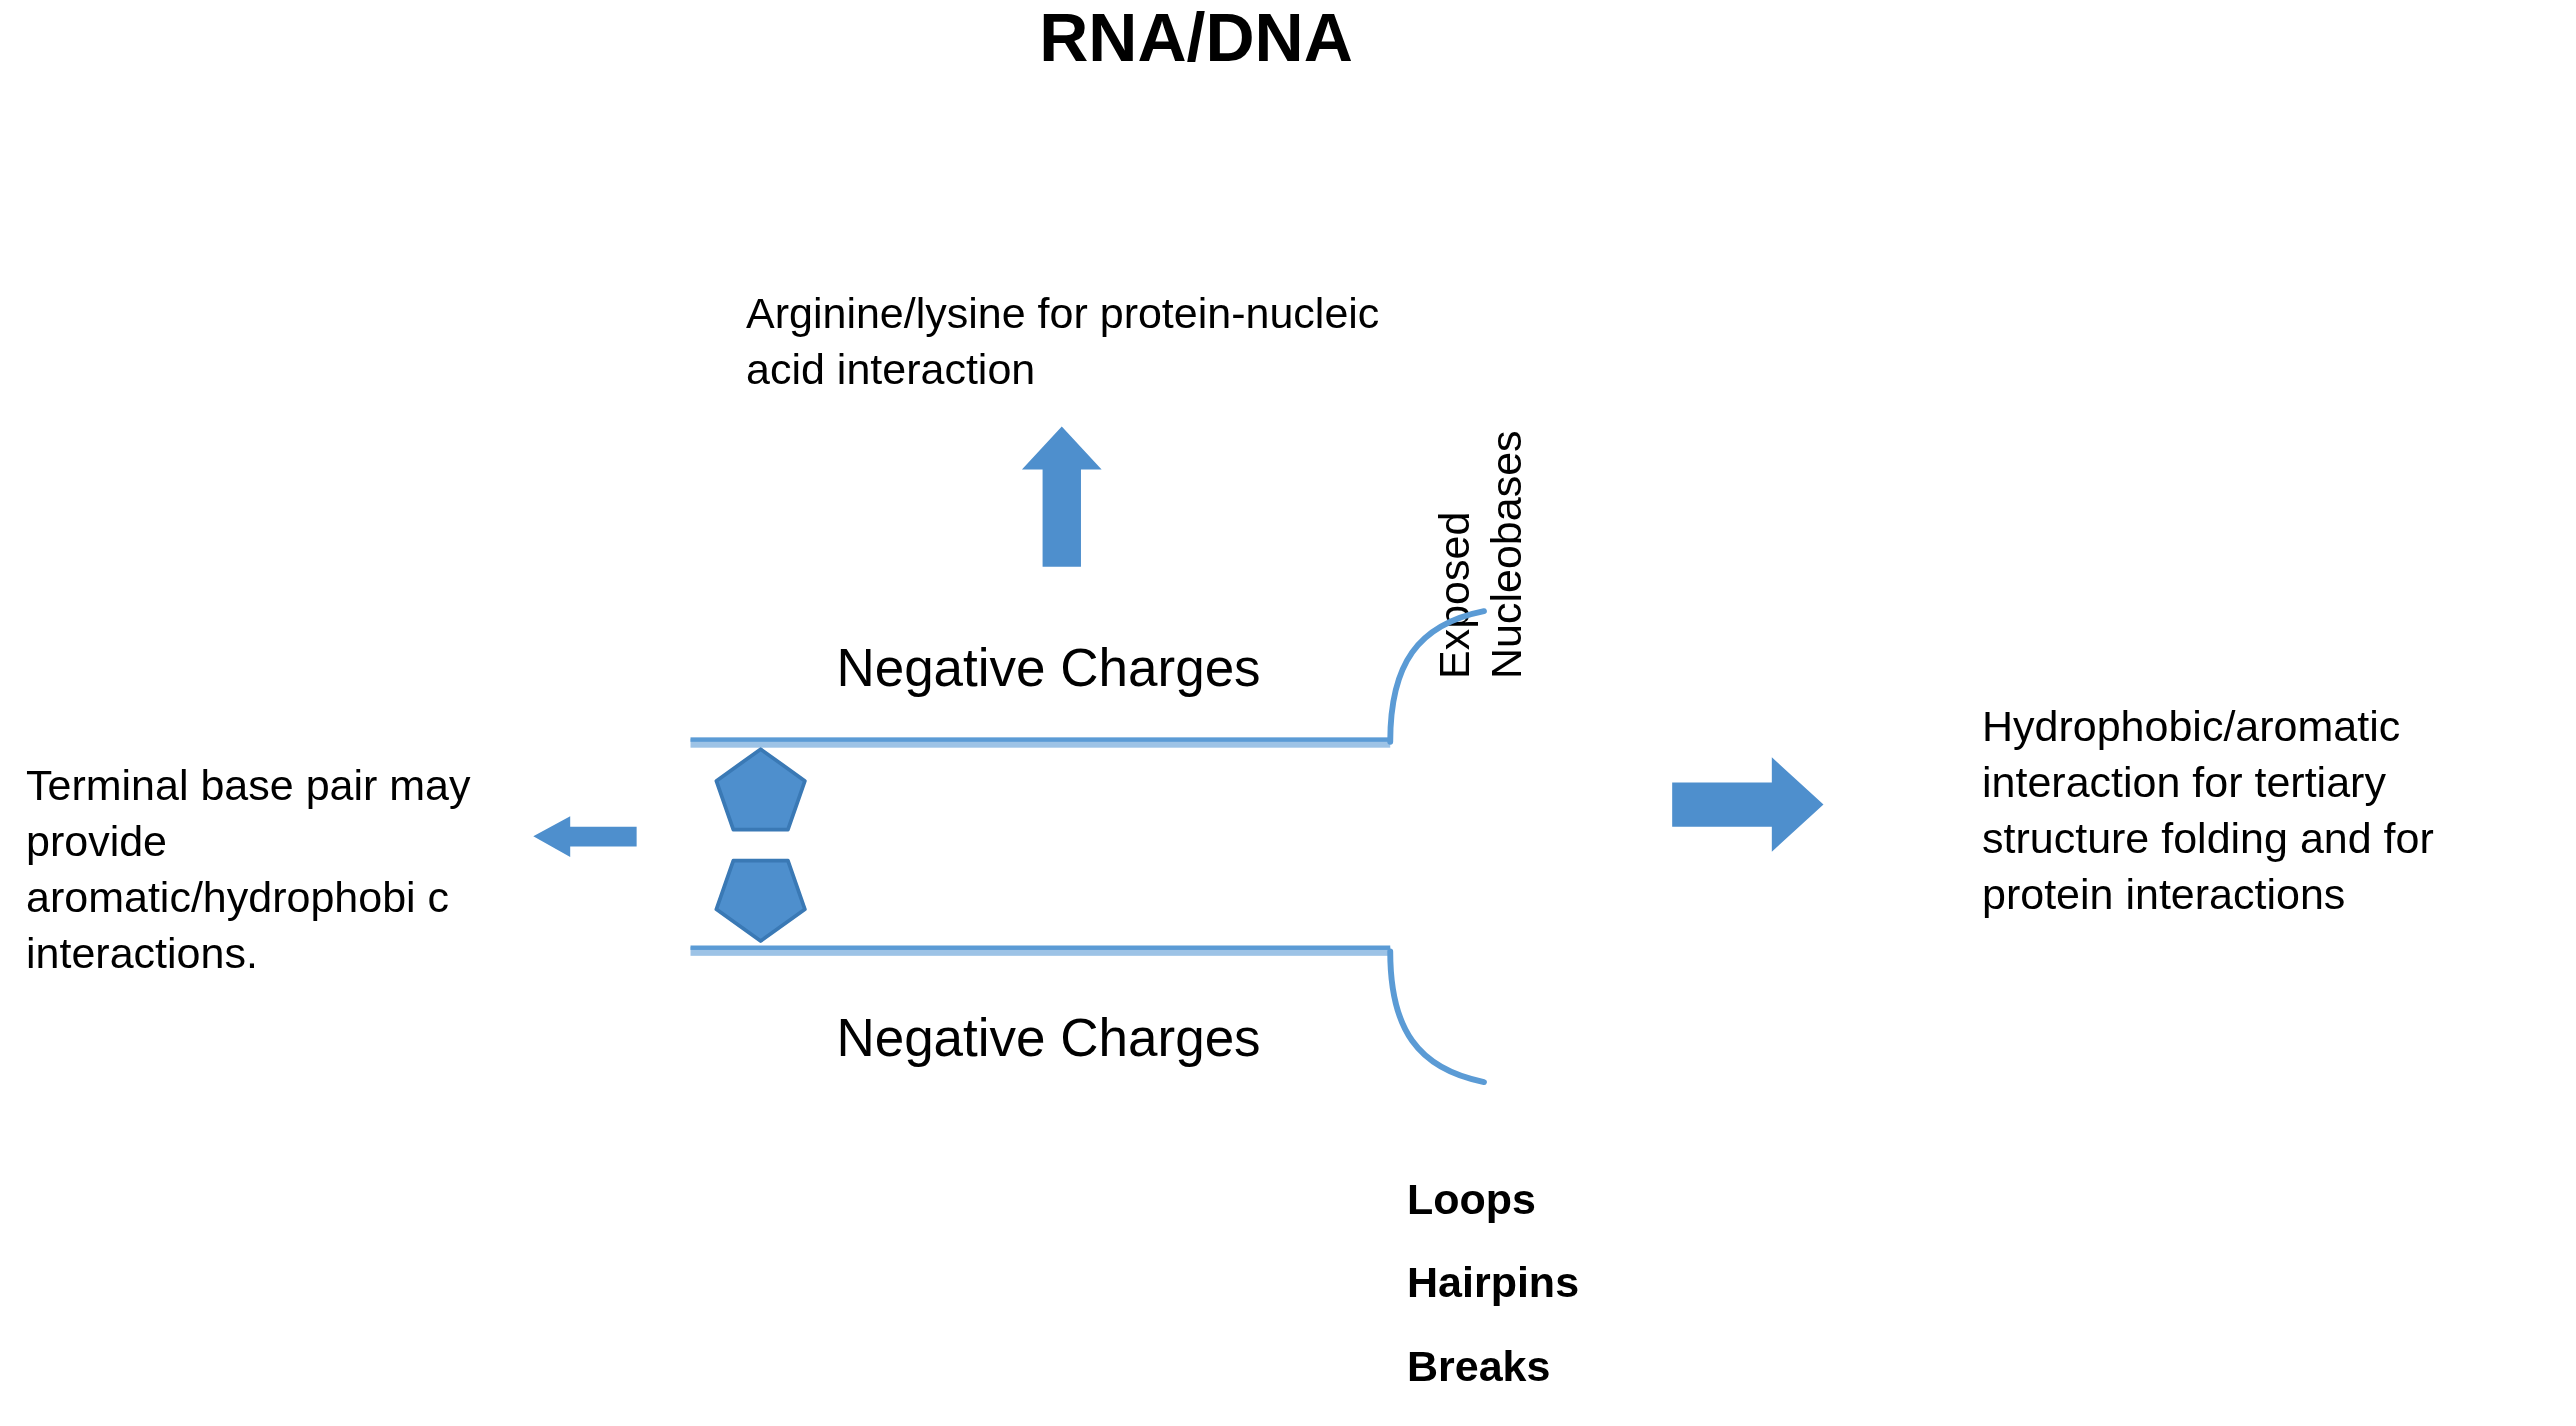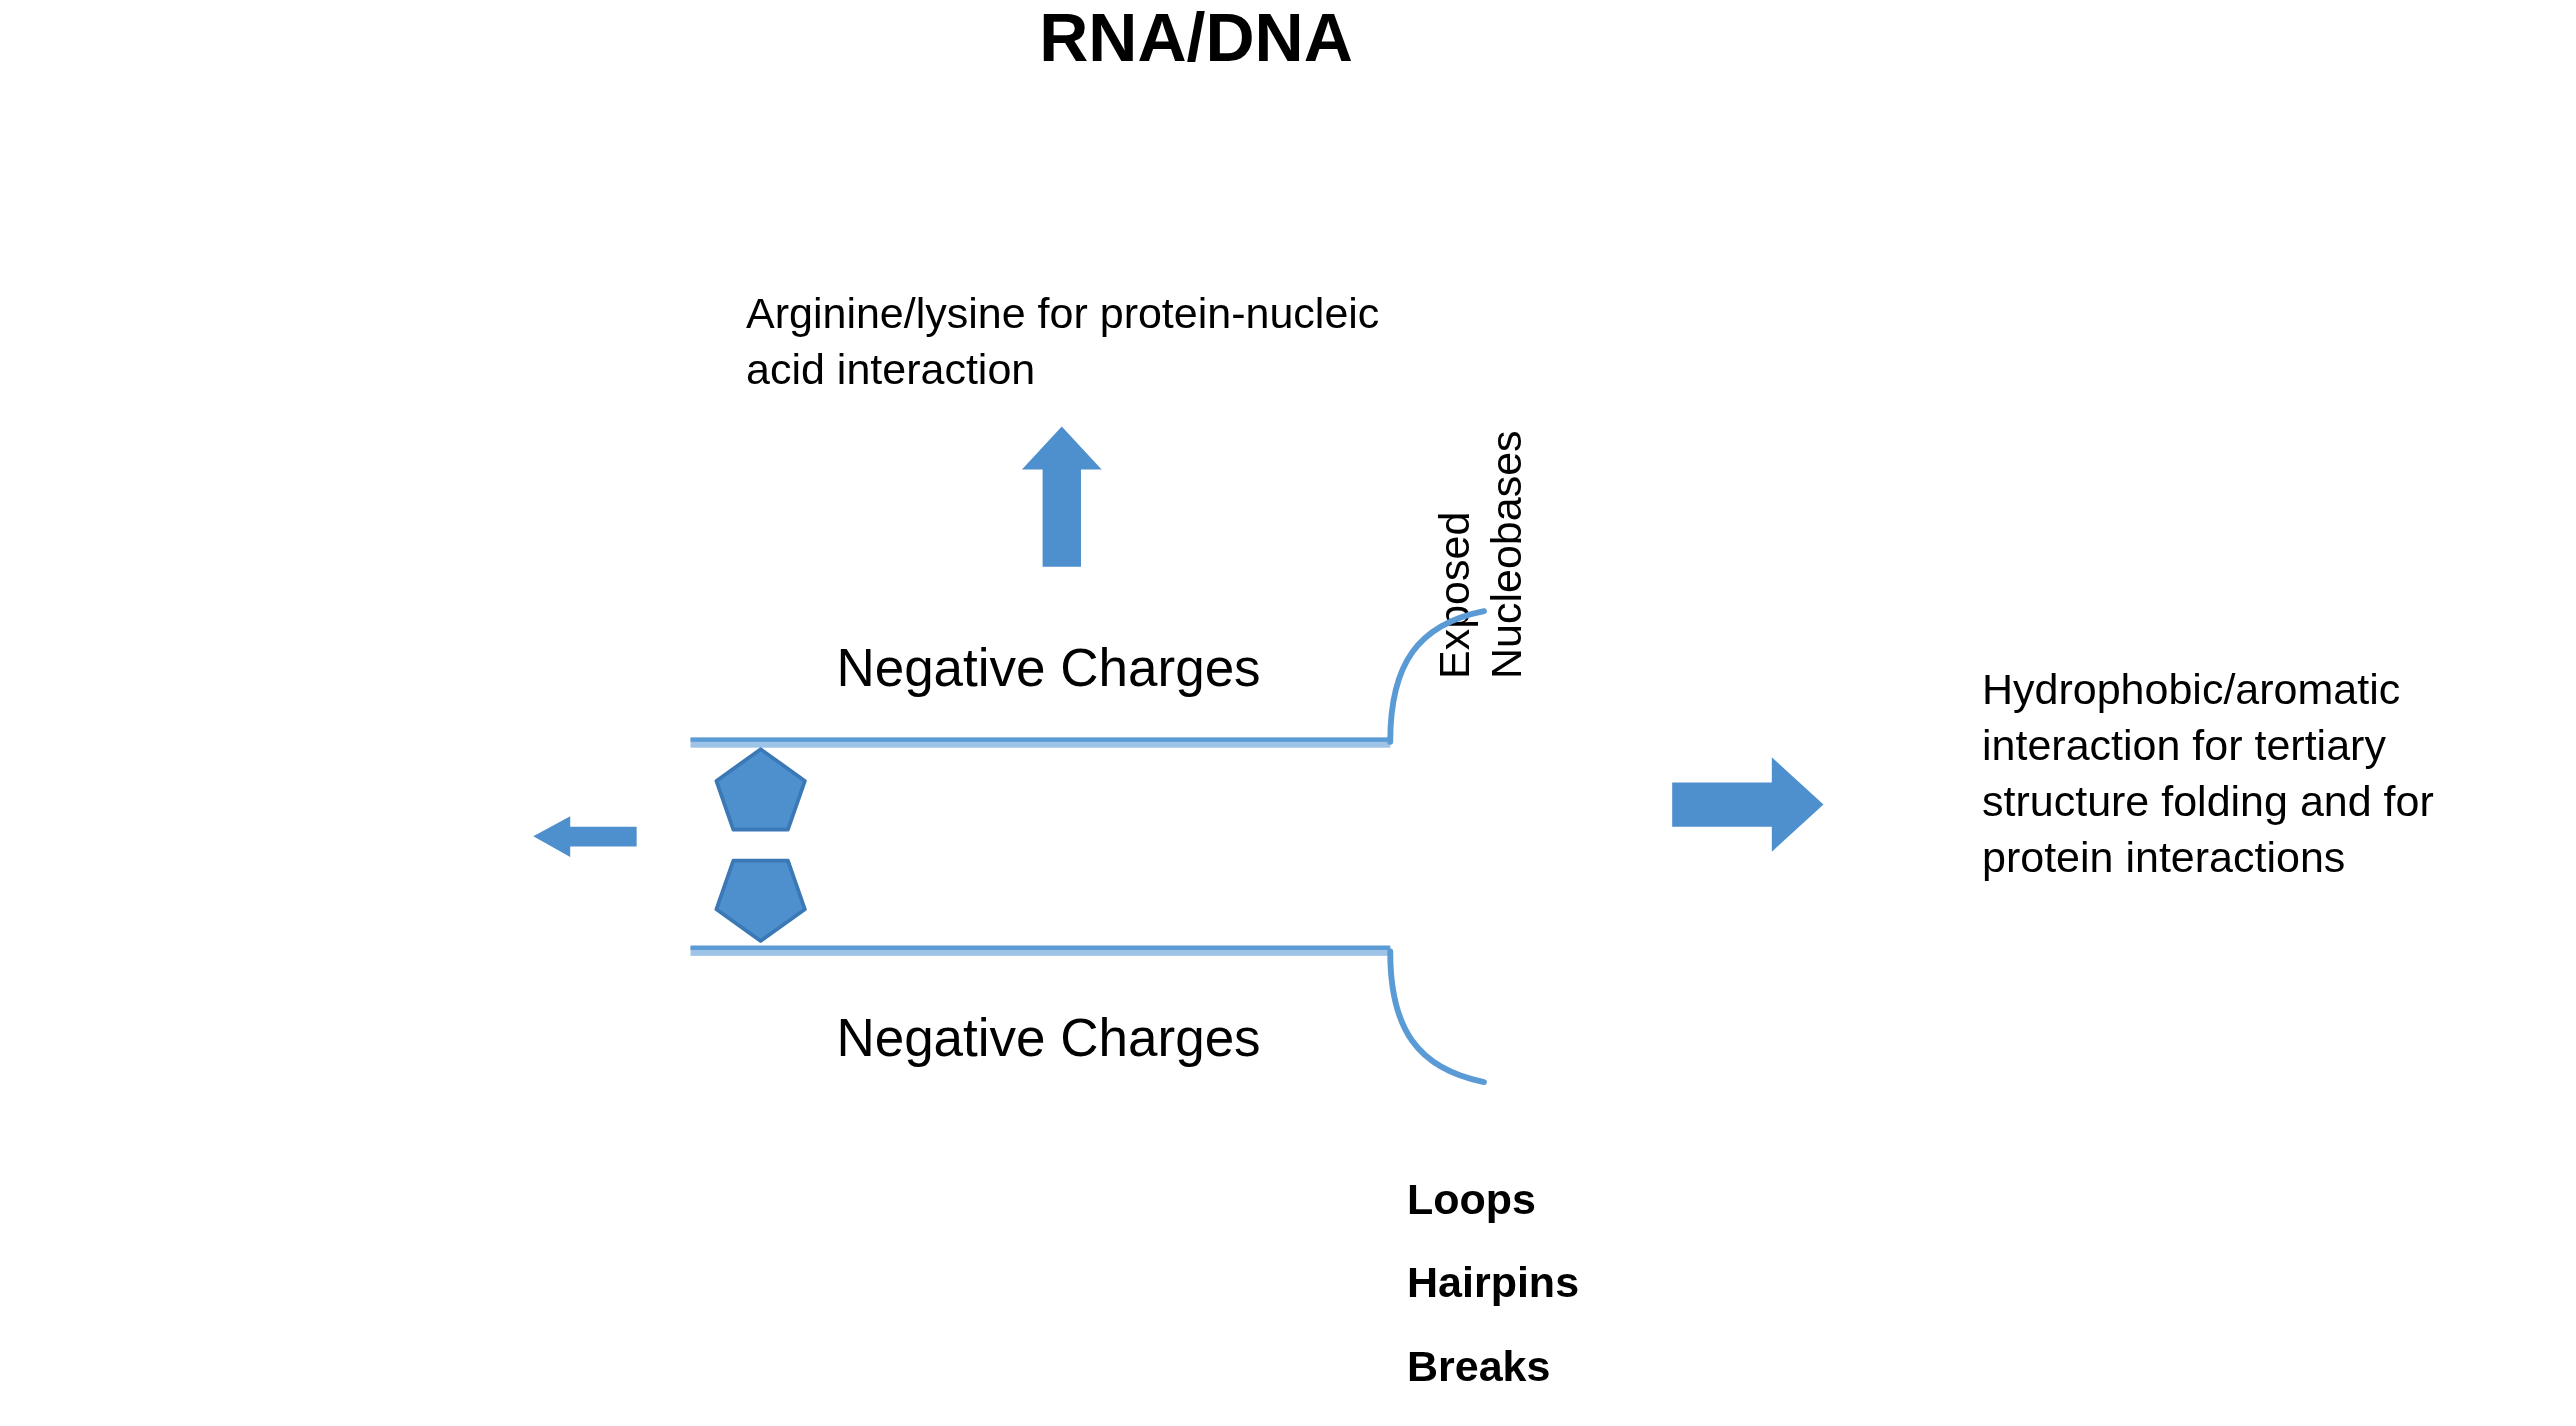--- a/index.html
+++ b/index.html
@@ -51,21 +51,21 @@
 
   #left-note {
     left: 26px;
     top: 738px;
     width: 502px;
     text-align: left;
   }
 
   #right-note {
     left: 1982px;
-    top: 642px;
+    top: 679px;
     width: 576px;
     text-align: left;
   }
 
   
   .duplex-label {
     font-size: 53px;
     line-height: 1.2;
     color: #000000;
     text-align: center;
@@ -125,20 +125,21 @@
 </style>
 </head>
 <body>
 
 <div id="canvas">
 
   <div class="abs" id="title">RNA/DNA</div>
 
   <div class="abs body-text" id="top-note">Arginine/lysine for protein-nucleic acid interaction</div>
 
+  <div class="abs body-text" id="left-note">Terminal base pair may provide aromatic/hydrophobi c interactions.</div>
 
   <div class="abs body-text" id="right-note">Hydrophobic/aromatic interaction for tertiary structure folding and for protein interactions</div>
 
   <div class="abs duplex-label" id="label-neg-top">Negative Charges</div>
 
 
   <div class="abs duplex-label" id="label-neg-bottom">Negative Charges</div>
 
   <div class="abs" id="exposed-wrap">
     <div class="exposed-text">Exposed

